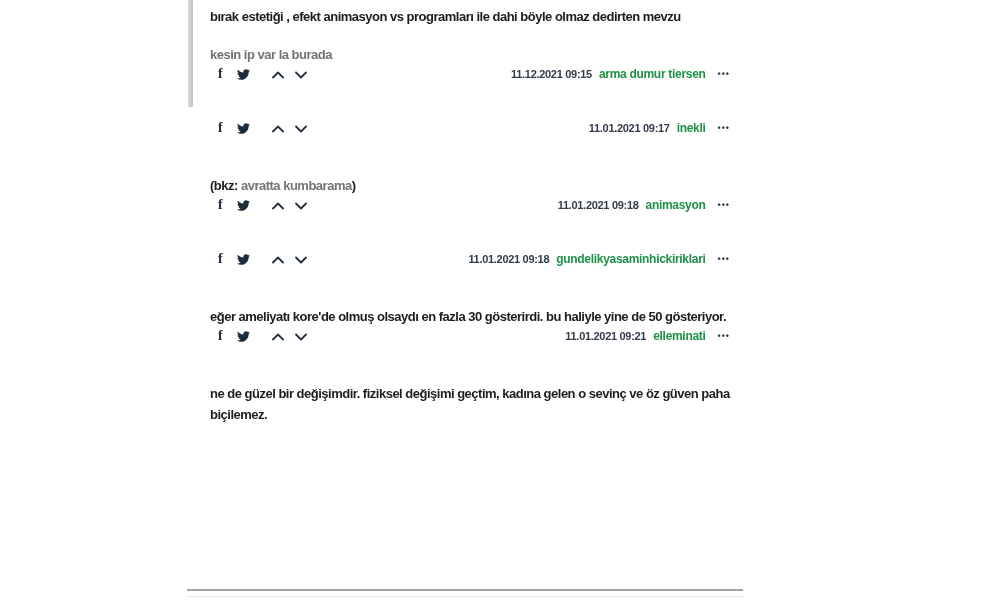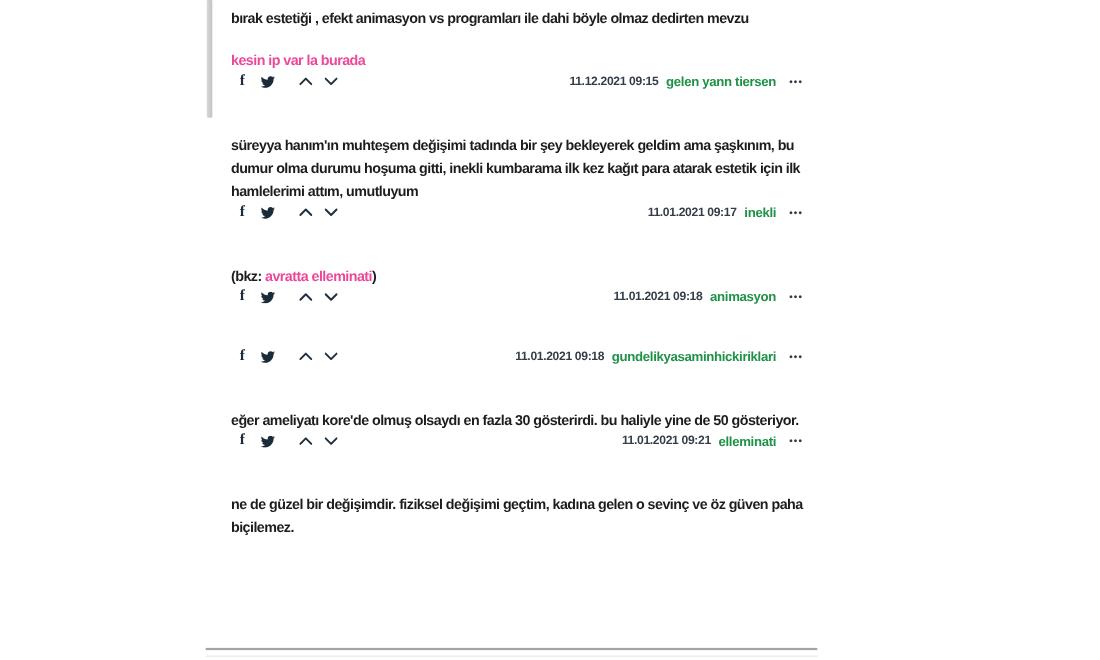--- a/index.html
+++ b/index.html
@@ -48,21 +48,21 @@
     line-height: 21px;
     color: #1d1d1d;
   }
   .entry-content p {
     margin: 0;
   }
   .entry-content p + p {
     margin-top: 17px;
   }
   .entry-link {
-    color: #ec4899;
+    color: #737373;
     cursor: pointer;
   }
   .entry-footer {
     margin-top: 2px;
     height: 14px;
     display: flex;
     align-items: center;
     padding-left: 8px;
     padding-right: 10px;
   }
@@ -148,29 +148,26 @@
               <polyline points="1,6.5 6,1.5 11,6.5" fill="none" stroke="#22303e" stroke-width="1.8" stroke-linecap="round" stroke-linejoin="round"></polyline>
             </svg>
       </span>
       <span class="vote-icon">
         <svg width="12" height="8" viewBox="0 0 12 8">
               <polyline points="1,1.5 6,6.5 11,1.5" fill="none" stroke="#22303e" stroke-width="1.8" stroke-linecap="round" stroke-linejoin="round"></polyline>
             </svg>
       </span>
       <span class="footer-spacer"></span>
       <span class="entry-date">11.12.2021 09:15</span>
-      <span class="entry-author">gelen yann tiersen</span>
-      <span class="entry-more">•••</span>
-    </div>
-  </div>
-
-  <div class="entry">
-    <div class="entry-content">
-          <p><span>süreyya hanım'ın muhteşem değişimi tadında bir şey bekleyerek geldim ama şaşkınım, bu dumur olma durumu hoşuma gitti, inekli kumbarama ilk kez kağıt para atarak estetik için ilk hamlelerimi attım, umutluyum</span></p>
-        </div>
+      <span class="entry-author">arma dumur tiersen</span>
+      <span class="entry-more">•••</span>
+    </div>
+  </div>
+
+  <div class="entry">
     <div class="entry-footer">
       <span class="share-icon fb-f">f</span>
       <span class="share-icon tw-bird">
         <svg width="13" height="11" viewBox="0 0 24 20">
               <path fill="#1c2b3a" d="M23.95 2.57c-.88.39-1.83.65-2.82.77 1.01-.61 1.79-1.57 2.16-2.72-.95.55-2 .96-3.13 1.18C19.26.84 17.99.24 16.57.24c-2.72 0-4.92 2.2-4.92 4.92 0 .39.04.76.13 1.12C7.69 6.09 4.07 4.13 1.64 1.16c-.43.72-.67 1.56-.67 2.47 0 1.71.87 3.21 2.19 4.1-.81-.03-1.57-.25-2.23-.62v.06c0 2.39 1.69 4.38 3.95 4.83-.41.11-.85.17-1.3.17-.31 0-.61-.03-.91-.09.63 1.95 2.44 3.38 4.6 3.42-1.68 1.32-3.81 2.1-6.1 2.1-.39 0-.78-.02-1.17-.07 2.19 1.4 4.77 2.21 7.56 2.21 9.05 0 14-7.5 14-13.99v-.63c.96-.69 1.8-1.56 2.46-2.55l-.07-.02z"></path>
             </svg>
       </span>
       <span class="vote-icon vote-up">
         <svg width="12" height="8" viewBox="0 0 12 8">
               <polyline points="1,6.5 6,1.5 11,6.5" fill="none" stroke="#22303e" stroke-width="1.8" stroke-linecap="round" stroke-linejoin="round"></polyline>
@@ -183,21 +180,21 @@
       </span>
       <span class="footer-spacer"></span>
       <span class="entry-date">11.01.2021 09:17</span>
       <span class="entry-author">inekli</span>
       <span class="entry-more">•••</span>
     </div>
   </div>
 
   <div class="entry">
     <div class="entry-content">
-          <p><span>(bkz: </span><span class="entry-link">avratta elleminati</span><span>)</span></p>
+          <p><span>(bkz: </span><span class="entry-link">avratta kumbarama</span><span>)</span></p>
         </div>
     <div class="entry-footer">
       <span class="share-icon fb-f">f</span>
       <span class="share-icon tw-bird">
         <svg width="13" height="11" viewBox="0 0 24 20">
               <path fill="#1c2b3a" d="M23.95 2.57c-.88.39-1.83.65-2.82.77 1.01-.61 1.79-1.57 2.16-2.72-.95.55-2 .96-3.13 1.18C19.26.84 17.99.24 16.57.24c-2.72 0-4.92 2.2-4.92 4.92 0 .39.04.76.13 1.12C7.69 6.09 4.07 4.13 1.64 1.16c-.43.72-.67 1.56-.67 2.47 0 1.71.87 3.21 2.19 4.1-.81-.03-1.57-.25-2.23-.62v.06c0 2.39 1.69 4.38 3.95 4.83-.41.11-.85.17-1.3.17-.31 0-.61-.03-.91-.09.63 1.95 2.44 3.38 4.6 3.42-1.68 1.32-3.81 2.1-6.1 2.1-.39 0-.78-.02-1.17-.07 2.19 1.4 4.77 2.21 7.56 2.21 9.05 0 14-7.5 14-13.99v-.63c.96-.69 1.8-1.56 2.46-2.55l-.07-.02z"></path>
             </svg>
       </span>
       <span class="vote-icon vote-up">
         <svg width="12" height="8" viewBox="0 0 12 8">

